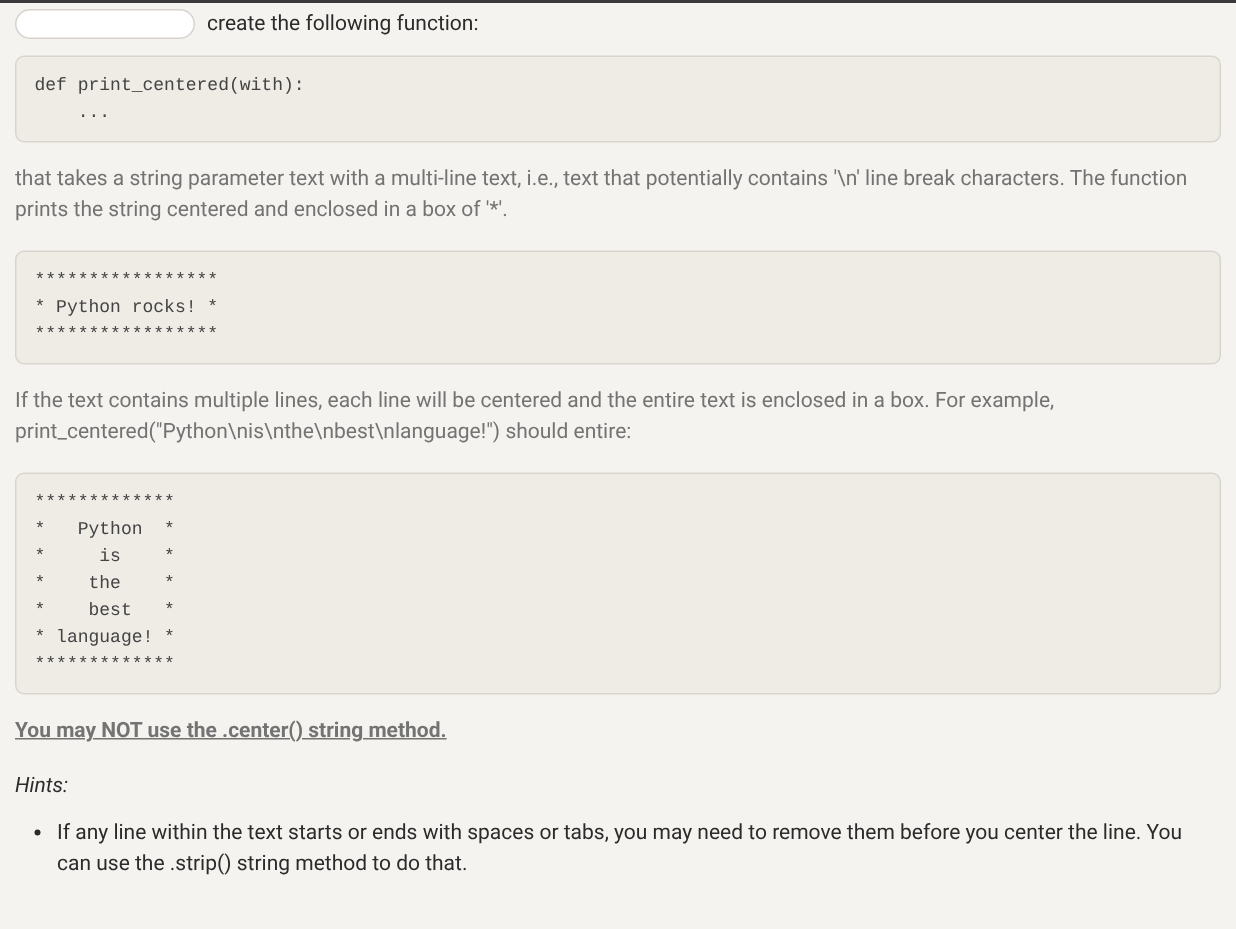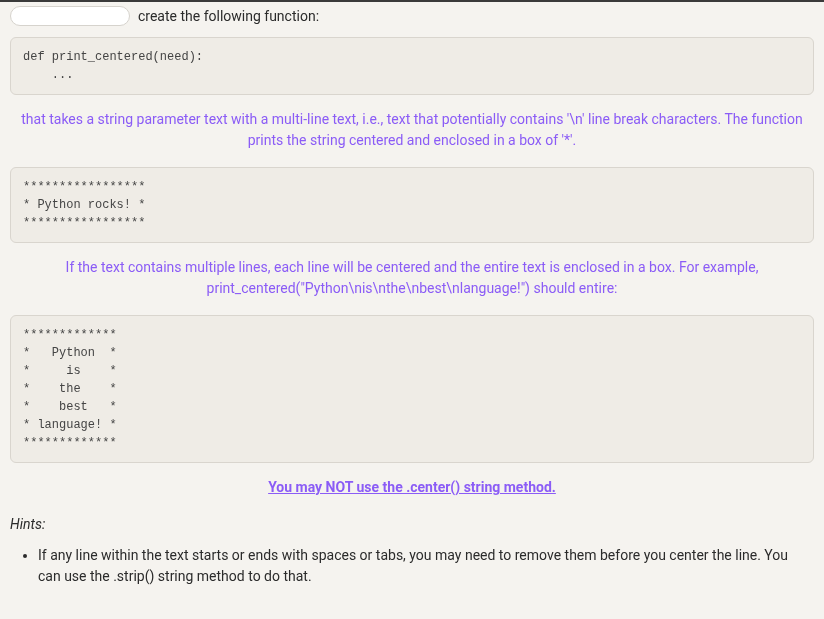--- a/index.html
+++ b/index.html
@@ -42,22 +42,21 @@
       padding: 10px 12px;
       font-family: "Courier New", Courier, monospace;
       font-size: 12px;
       white-space: pre;
       color: #444;
       margin: 8px 0 14px 0;
       overflow-x: auto;
     }
     .para {
       margin: 10px 0 16px 0;
-      color: #8b5cf6;
-      text-align: center;
+      color: #737373;
     }
     .hints-label {
       font-style: italic;
       margin: 6px 0 10px 0;
     }
     ul.hints {
       padding-left: 28px;
       margin: 0 0 14px 0;
     }
     ul.hints li {
@@ -70,21 +69,21 @@
 
 <div class="topbar"></div>
 
 <div class="content">
 
   <div class="intro-row">
     <input type="text" class="input-pill" placeholder="" style="">
     <span>create the following function:</span>
   </div>
 
-  <div class="codebox">def print_centered(need):
+  <div class="codebox">def print_centered(with):
     ...</div>
 
   <p class="para">that takes a string parameter text with a multi-line text, i.e., text that potentially contains '\n' line break characters. The function prints the string centered and enclosed in a box of '*'.</p>
 
 
   <div class="codebox">*****************
 * Python rocks! *
 *****************</div>
 
   <p class="para">If the text contains multiple lines, each line will be centered and the entire text is enclosed in a box. For example, print_centered("Python\nis\nthe\nbest\nlanguage!") should entire:</p>

